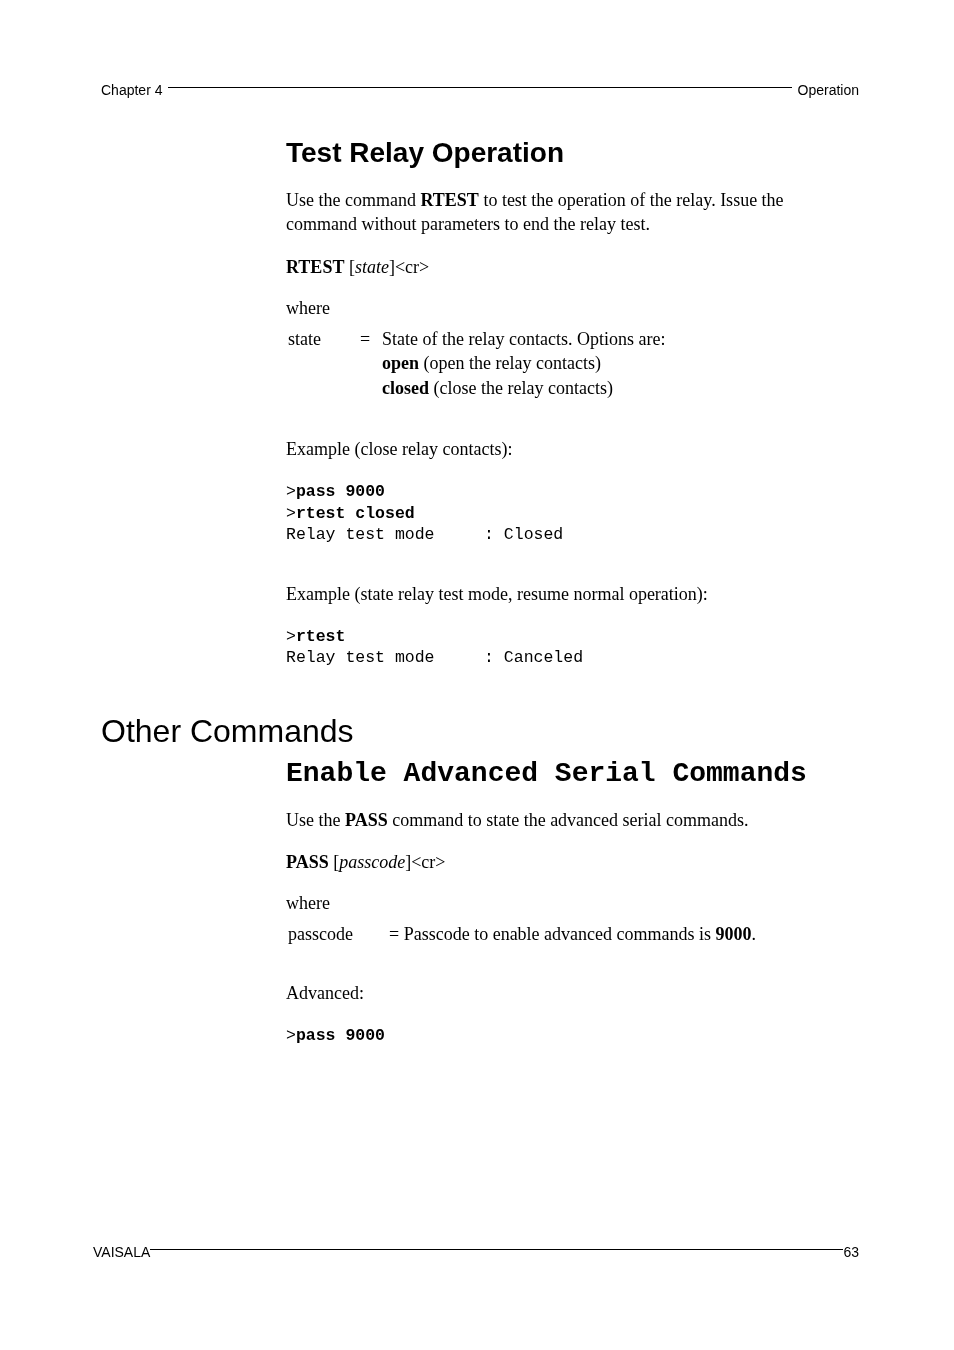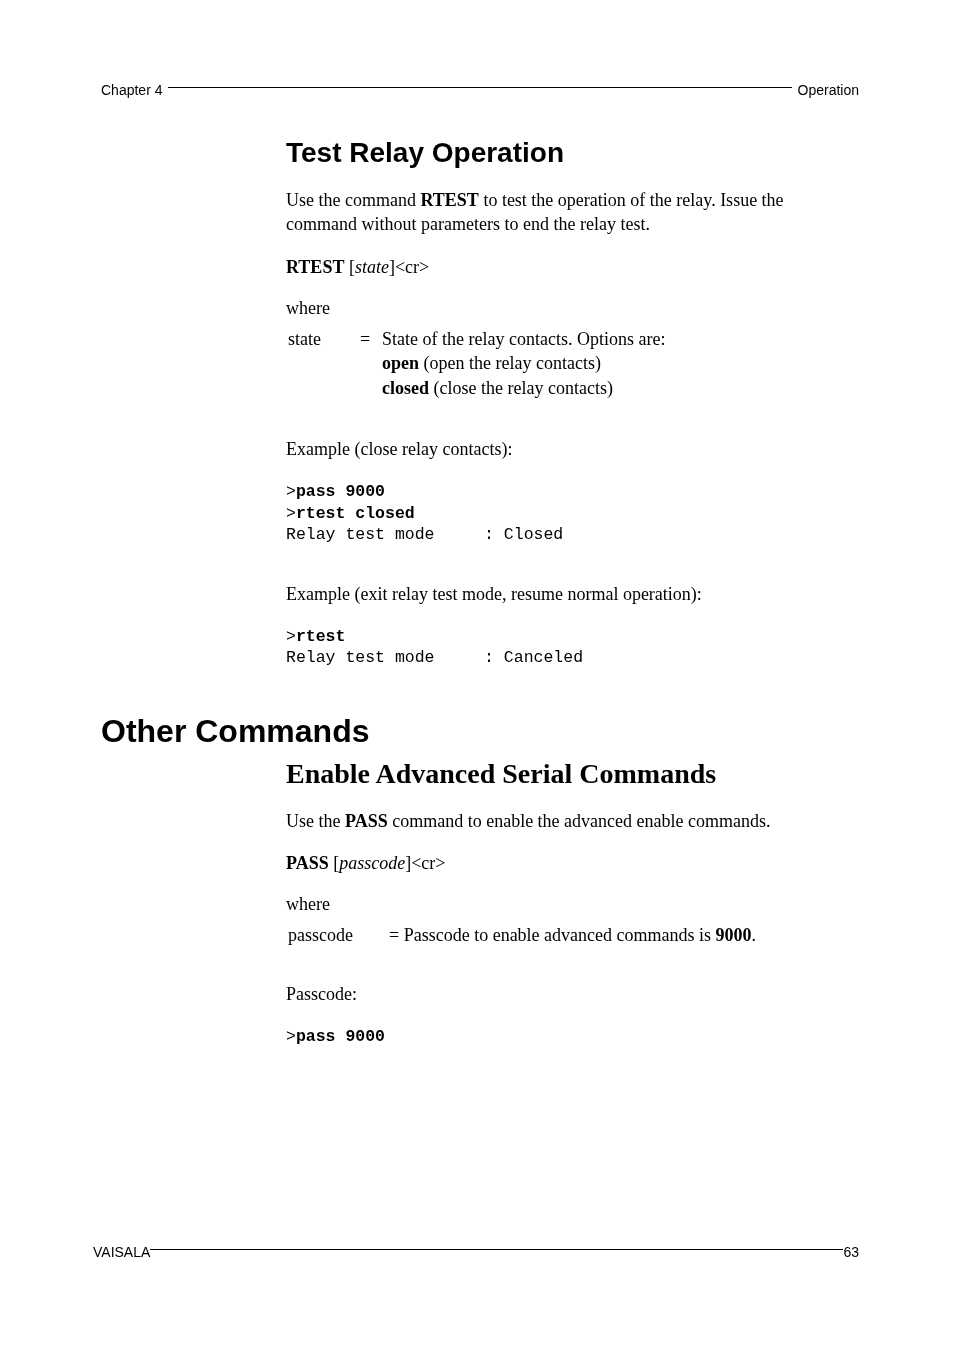--- a/index.html
+++ b/index.html
@@ -2,22 +2,22 @@
 <html><head>
 <meta charset="utf-8">
 <style>
   * { margin: 0; padding: 0; box-sizing: border-box; }
   html, body { width: 954px; height: 1350px; font-family: "Times New Roman", Times, serif; background: #fff; color: #000; }
   .page { position: relative; width: 954px; height: 1350px; padding: 82px 95px 10px 101px; }
   .header-row { display: flex; justify-content: space-between; align-items: center; font-family: Arial, Helvetica, sans-serif; font-size: 14px; }
   .header-underline { flex: 1; border-bottom: 1px solid #000; margin: 0 6px; position: relative; top: -3px; }
   .content-indent { margin-left: 185px; margin-right: 4px; }
   .h2 { font-family: Arial, Helvetica, sans-serif; font-size: 28px; font-weight: bold; margin-top: 39px; margin-bottom: 19px; }
-  .h2b { font-family: Liberation Serif, serif; font-size: 28px; font-weight: bold; margin-top: 8px; margin-bottom: 19px; }
-  .h1 { font-family: Arial, Helvetica, sans-serif; font-size: 32px; font-weight: bold; margin-top: 44px; margin-bottom: 8px; }
+  .h2b { font-family: Liberation Mono, monospace; font-size: 28px; font-weight: bold; margin-top: 8px; margin-bottom: 19px; }
+  .h1 { font-family: Arial, Helvetica, sans-serif; font-size: 32px; font-weight: normal; margin-top: 44px; margin-bottom: 8px; }
   .body { font-size: 18px; line-height: 1.35; margin-bottom: 20px; }
   .syntax { font-size: 18px; margin-bottom: 20px; }
   .italic { font-style: italic; }
   .bold { font-weight: bold; }
   .where { font-size: 18px; margin-bottom: 6px; }
   .def-table { font-size: 18px; line-height: 1.38; margin-bottom: 34px; }
   .def-table td:nth-child(1) { width: 60px; vertical-align: top; }
   .def-table td:nth-child(2) { width: 30px; vertical-align: top; text-align: center; }
   .def-table td:nth-child(3) { vertical-align: top; }
   .def-table2 { font-size: 18px; line-height: 1.38; margin-bottom: 32px; }
@@ -64,53 +64,53 @@
       </tr>
     </tbody>
       </table>
 
     <div class="body">Example (close relay contacts):</div>
 
     <div class="code-block"><span>&gt;</span><span class="bold">pass 9000</span>
 <span>&gt;</span><span class="bold">rtest closed</span>
 <span>Relay test mode     : Closed</span></div>
 
-    <div class="body">Example (exit relay test mode, resume normal operation):</div>
+    <div class="body">Example (state relay test mode, resume normal operation):</div>
 
     <div class="code-block" style="margin-bottom: 8px;"><span>&gt;</span><span class="bold">rtest</span>
 <span>Relay test mode     : Canceled</span></div>
   </div>
 
   <div class="h1">Other Commands</div>
 
   <div class="content-indent">
     <div class="h2b">Enable Advanced Serial Commands</div>
 
     <div class="body">
-      <span>Use the </span><span class="bold">PASS</span><span> command to enable the advanced enable commands.</span>
+      <span>Use the </span><span class="bold">PASS</span><span> command to state the advanced serial commands.</span>
     </div>
 
     <div class="syntax">
       <span class="bold">PASS</span><span> [</span><span class="italic">passcode</span><span>]&lt;cr&gt;</span>
     </div>
 
     <div class="where"> where</div>
 
     <table class="def-table2">
       <tbody>
           <tr>
         <td> passcode</td>
         <td>
           <span>= Passcode to enable advanced commands is </span><span class="bold">9000</span><span>.</span>
         </td>
       </tr>
     </tbody>
       </table>
 
-    <div class="body">Passcode:</div>
+    <div class="body">Advanced:</div>
 
     <div class="code-block"><span>&gt;</span><span class="bold">pass 9000</span></div>
   </div>
 
   <div class="footer-row">
     <span>VAISALA</span>
     <span class="footer-underline"></span>
     <span>63</span>
   </div>
 

